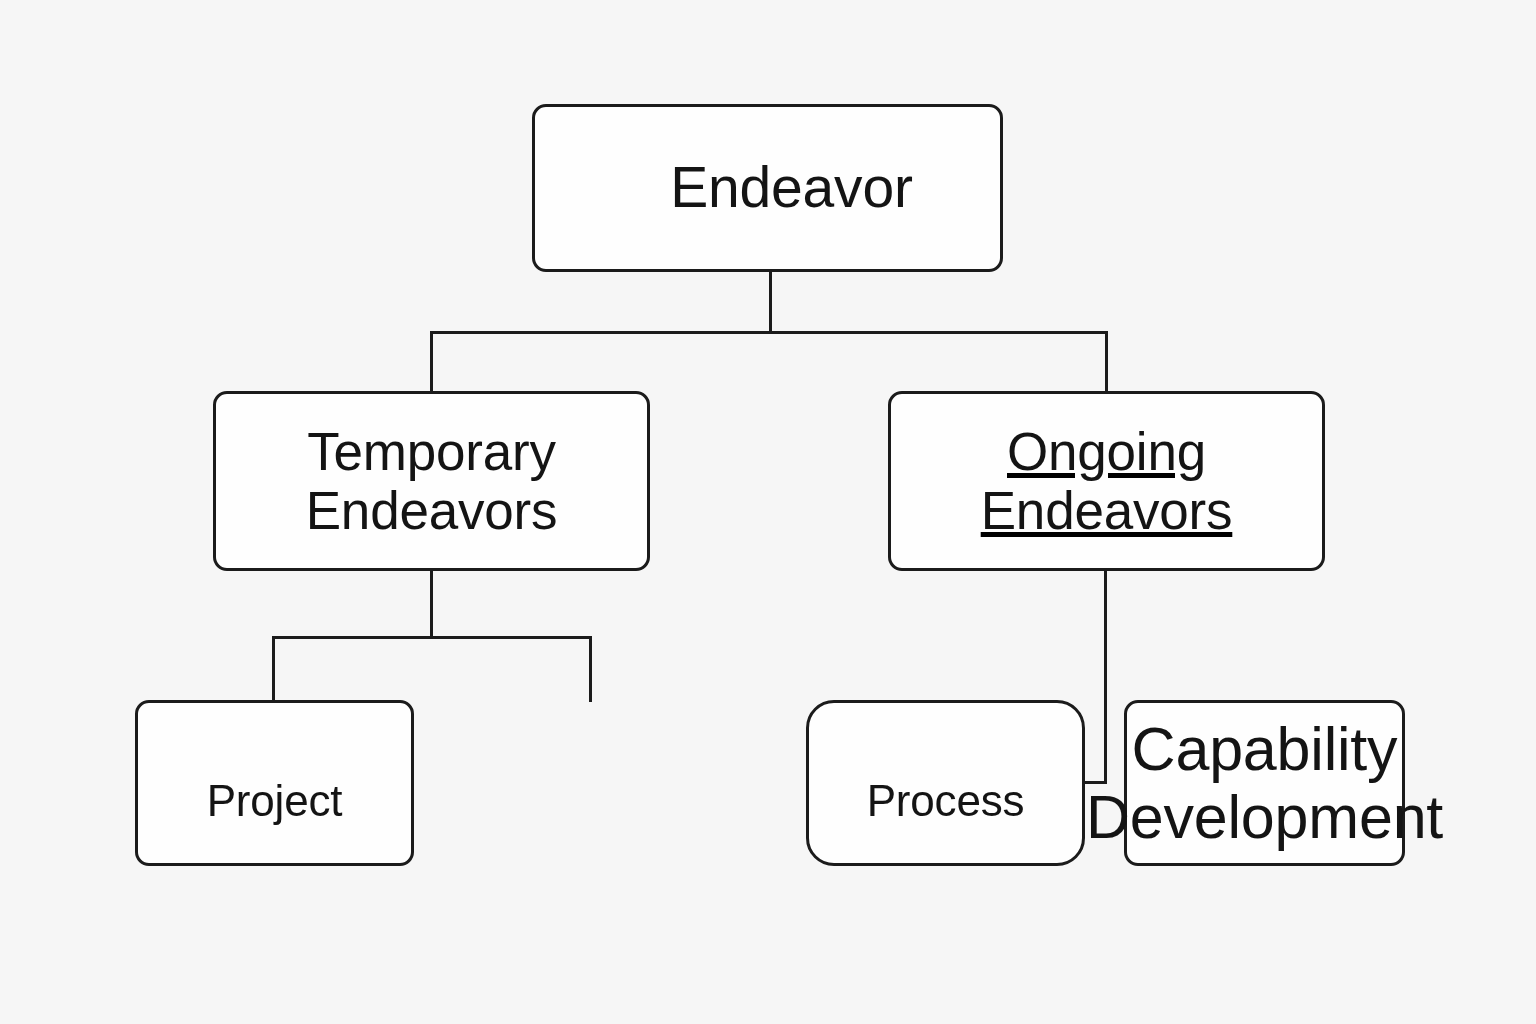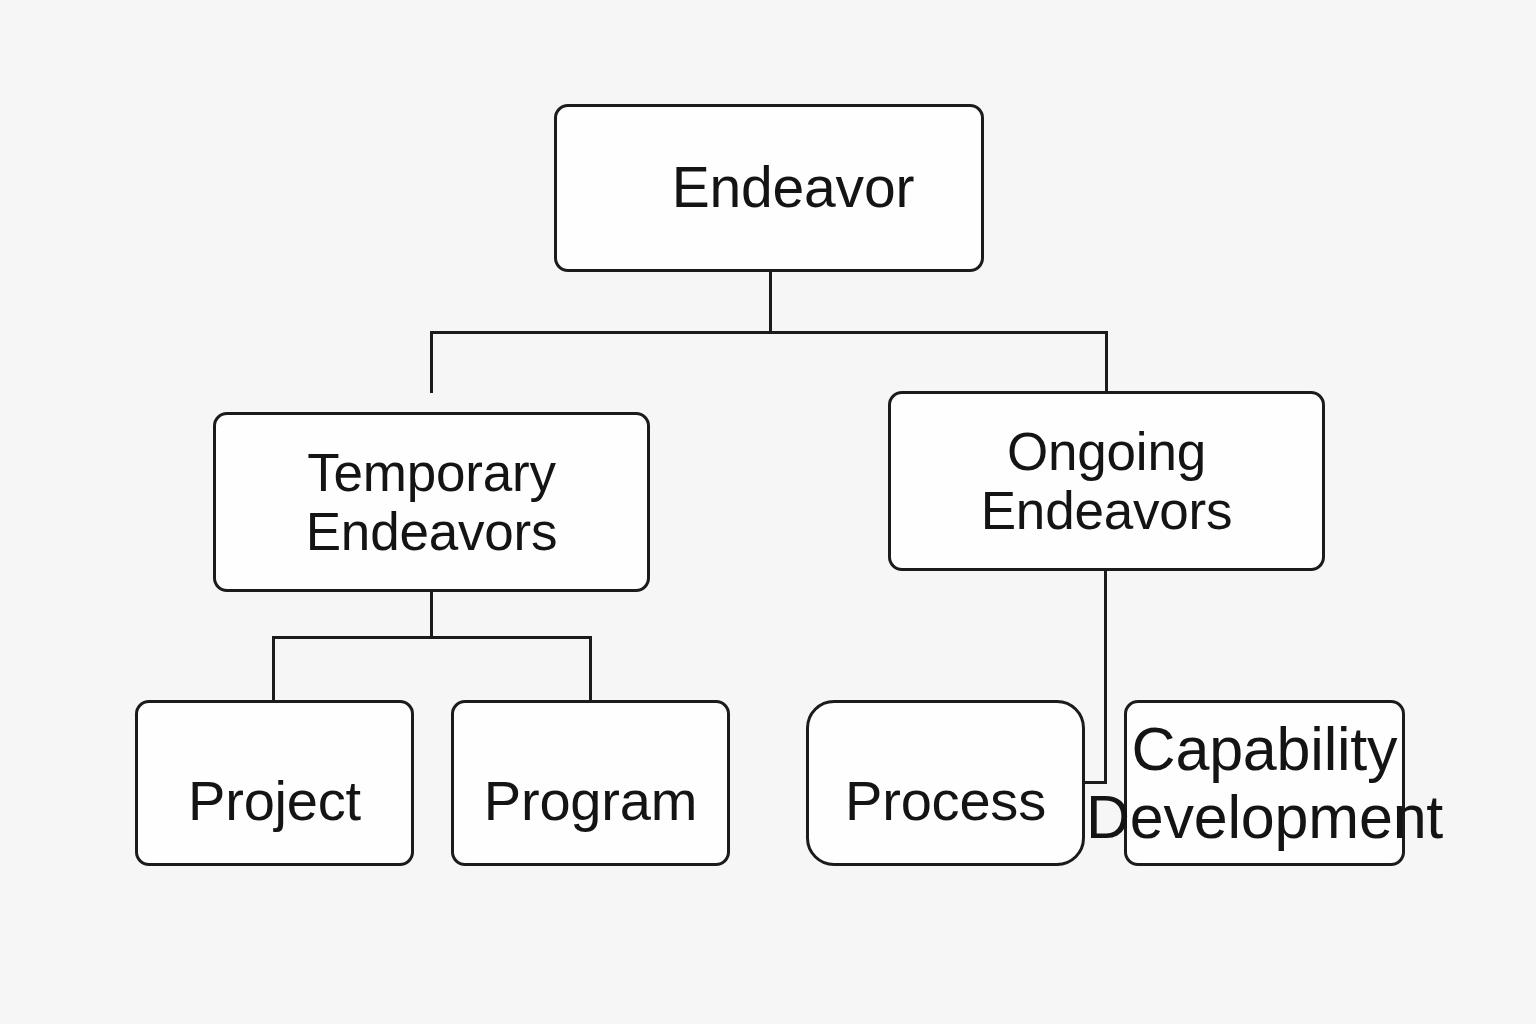--- a/index.html
+++ b/index.html
@@ -50,21 +50,21 @@
     text-align: center;
     color: #141414;
     font-weight: 400;
     letter-spacing: -0.2px;
     white-space: pre-line;
     line-height: 1.12;
   }
   
   .node-root .node-label       { font-size: 57px; }
   .node-branch .node-label     { font-size: 53px; }
-  .node-leaf .node-label       { font-size: 56px; margin-top: 36px; }
+  .node-leaf .node-label       { font-size: 44px; margin-top: 36px; }
   .node-leaf-wide .node-label  { font-size: 61px; }
 
   
   .node-capability { z-index: 3; }
 </style>
 </head>
 <body>
 
 <div id="diagram-canvas">
 
@@ -81,41 +81,38 @@
     <div class="line" style="left:430px; top:569px; width:3px; height:70px;"></div>
     <div class="line" style="left:272px; top:636px; width:320px; height:3px;"></div>
     <div class="line" style="left:272px; top:636px; width:3px; height:66px;"></div>
     <div class="line" style="left:589px; top:636px; width:3px; height:66px;"></div>
 
     <div class="line" style="left:1104px; top:569px; width:3px; height:215px;"></div>
     <div class="line" style="left:1082px; top:781px; width:25px; height:3px;"></div>
 
   </div>
 
-  <div class="node node-root" style="left:554px; top:104px; width:430px; height:168px;padding-left:48px;">
+  <div class="node node-root" style="left:532px; top:104px; width:471px; height:168px;padding-left:48px;">
     <span class="node-label">Endeavor</span>
   </div>
 
-  <div class="node node-branch" style="left:213px; top:391px; width:437px; height:180px;margin-top:21px;">
+  <div class="node node-branch" style="left:213px; top:391px; width:437px; height:180px;">
     <span class="node-label">Temporary
 Endeavors</span>
   </div>
 
-  <div class="node node-branch" style="left:888px; top:391px; width:437px; height:180px;">
+  <div class="node node-branch" style="left:888px; top:391px; width:437px; height:180px;text-decoration:underline;">
     <span class="node-label">Ongoing
 Endeavors</span>
   </div>
 
   <div class="node node-leaf" style="left:135px; top:700px; width:279px; height:166px;">
     <span class="node-label">Project</span>
   </div>
 
-  <div class="node node-leaf" style="left:451px; top:700px; width:279px; height:166px;">
-    <span class="node-label">Program</span>
-  </div>
 
   <div class="node node-leaf" style="left:806px; top:700px; width:279px; height:166px;border-radius:28px;">
     <span class="node-label">Process</span>
   </div>
 
   <div class="node node-leaf-wide node-capability" style="left:1124px; top:700px; width:281px; height:166px;">
     <span class="node-label">Capability
 Development</span>
   </div>
 

